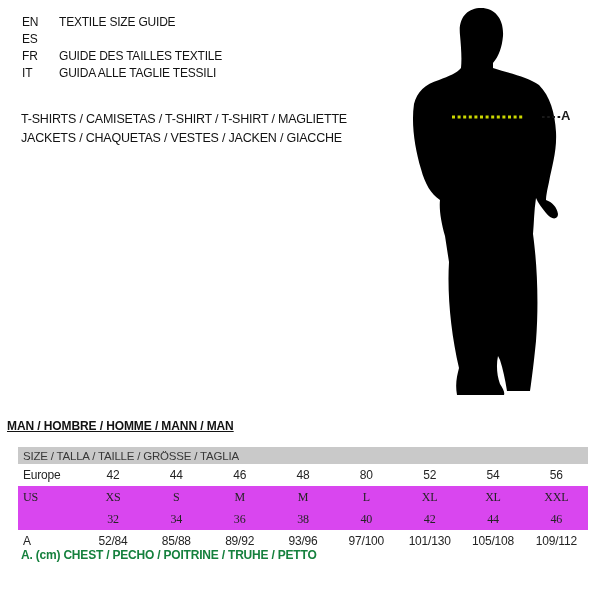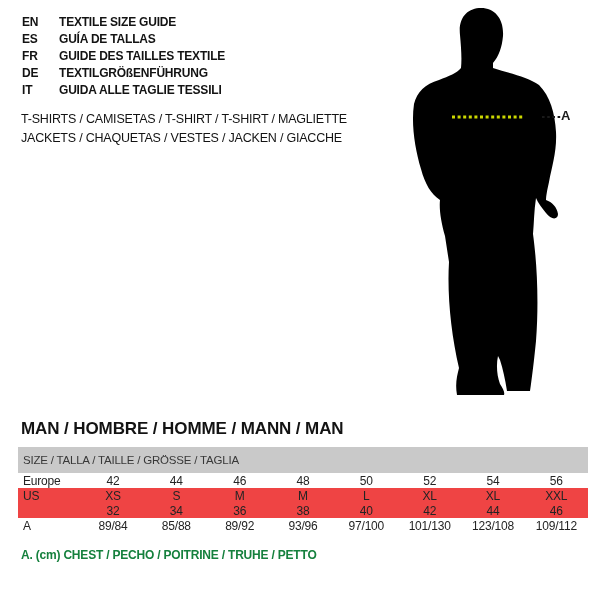--- a/index.html
+++ b/index.html
@@ -11,21 +11,21 @@
     color: #111;
     overflow: hidden;
   }
 
   
   .lang-list {
     position: absolute; left: 22px; top: 14px;
   }
   .lang-row {
     display: flex;
-    font-size: 12px; font-weight: 700;
+    font-size: 12px; font-weight: 400;
     line-height: 17px;
     letter-spacing: -0.2px;
     color: #131313;
   }
   .lang-code { width: 37px; flex: 0 0 37px; }
 
   
   .categories {
     position: absolute; left: 21px; top: 110px;
     font-size: 12.5px; font-weight: 400;
@@ -36,80 +36,75 @@
 
   
   .figure-wrap { position: absolute; left: 400px; top: 5px; width: 175px; height: 395px; }
   .measure-label {
     position: absolute; left: 561px; top: 108px;
     font-size: 13px; font-weight: 600; color: #1a1a1a;
   }
 
   
   .section-title {
-    position: absolute; left: 21px; top: 419px;
-    font-size: 17px; font-weight: 700;
-    letter-spacing: -0.1px; color: #131313;
+    position: absolute; left: 7px; top: 419px;
+    font-size: 12px; font-weight: 700;
+    letter-spacing: -0.1px; color: #131313; text-decoration: underline;
   }
 
   
   .size-table {
     position: absolute; left: 18px; top: 447px;
     width: 570px;
     border-collapse: collapse;
     table-layout: fixed;
     font-size: 12px;
     letter-spacing: -0.2px;
     color: #242424;
   }
   .size-table th, .size-table td {
-    padding: 0; height: 15px;
+    padding: 0; height: 22px;
     font-weight: 400;
     text-align: center;
     vertical-align: middle;
     white-space: nowrap;
   }
   .size-table .row-label {
     width: 80px; text-align: left; padding-left: 5px;
   }
   .size-table thead th {
     background: #c9c9c9;
     text-align: left; padding-left: 5px;
-    height: 26px;
+    height: 17px;
     font-size: 11.5px;
     color: #383838;
   }
-  .size-table tr.stripe td { background: #ef4444; }
+  .size-table tr.stripe td { background: #d946ef; font-family: Liberation Serif, serif; }
 
   
   .footnote {
     position: absolute; left: 21px; top: 548px;
     font-size: 12px; font-weight: 700;
     letter-spacing: -0.2px; color: #15803d;
   }
 </style>
 </head>
 <body>
 
 <div class="lang-list">
   <div class="lang-row">
     <span class="lang-code">EN</span>
     <span class="lang-label">TEXTILE SIZE GUIDE</span>
   </div>
   <div class="lang-row">
     <span class="lang-code">ES</span>
-    <span class="lang-label">GUÍA DE TALLAS</span>
   </div>
   <div class="lang-row">
     <span class="lang-code">FR</span>
     <span class="lang-label">GUIDE DES TAILLES TEXTILE</span>
-  </div>
-  <div class="lang-row">
-    <span class="lang-code">DE</span>
-    <span class="lang-label">TEXTILGRÖßENFÜHRUNG</span>
   </div>
   <div class="lang-row">
     <span class="lang-code">IT</span>
     <span class="lang-label">GUIDA ALLE TAGLIE TESSILI</span>
   </div>
 </div>
 
 <div class="categories">
   <div>T-SHIRTS / CAMISETAS / T-SHIRT / T-SHIRT / MAGLIETTE</div>
   <div>JACKETS / CHAQUETAS / VESTES / JACKEN / GIACCHE</div>
@@ -162,21 +157,21 @@
       <th colspan="9">SIZE / TALLA / TAILLE / GRÖSSE / TAGLIA</th>
     </tr>
   </thead>
   <tbody>
     <tr>
       <td class="row-label">Europe</td>
       <td>42</td>
       <td>44</td>
       <td>46</td>
       <td>48</td>
-      <td>50</td>
+      <td>80</td>
       <td>52</td>
       <td>54</td>
       <td>56</td>
     </tr>
     <tr class="stripe">
       <td class="row-label">US</td>
       <td>XS</td>
       <td>S</td>
       <td>M</td>
       <td>M</td>
@@ -191,25 +186,25 @@
       <td>34</td>
       <td>36</td>
       <td>38</td>
       <td>40</td>
       <td>42</td>
       <td>44</td>
       <td>46</td>
     </tr>
     <tr>
       <td class="row-label">A</td>
-      <td>89/84</td>
+      <td>52/84</td>
       <td>85/88</td>
       <td>89/92</td>
       <td>93/96</td>
       <td>97/100</td>
       <td>101/130</td>
-      <td>123/108</td>
+      <td>105/108</td>
       <td>109/112</td>
     </tr>
   </tbody>
 </table>
 
 <div class="footnote">A. (cm) CHEST / PECHO / POITRINE / TRUHE / PETTO</div>
 
 </body></html>

